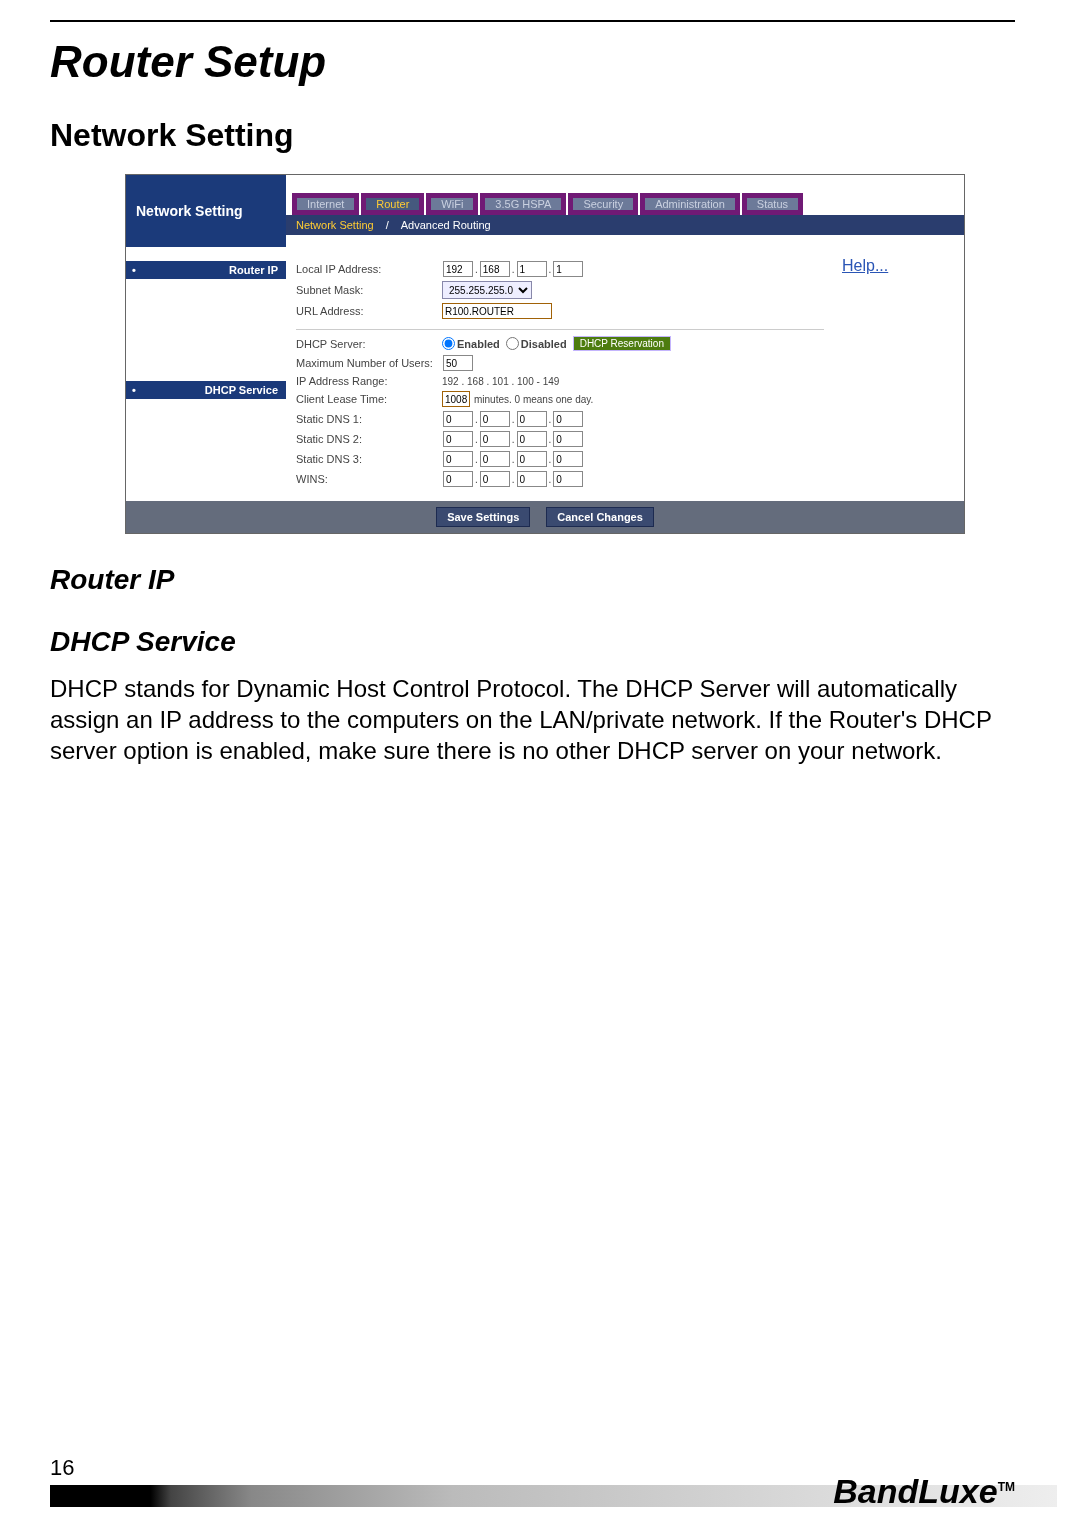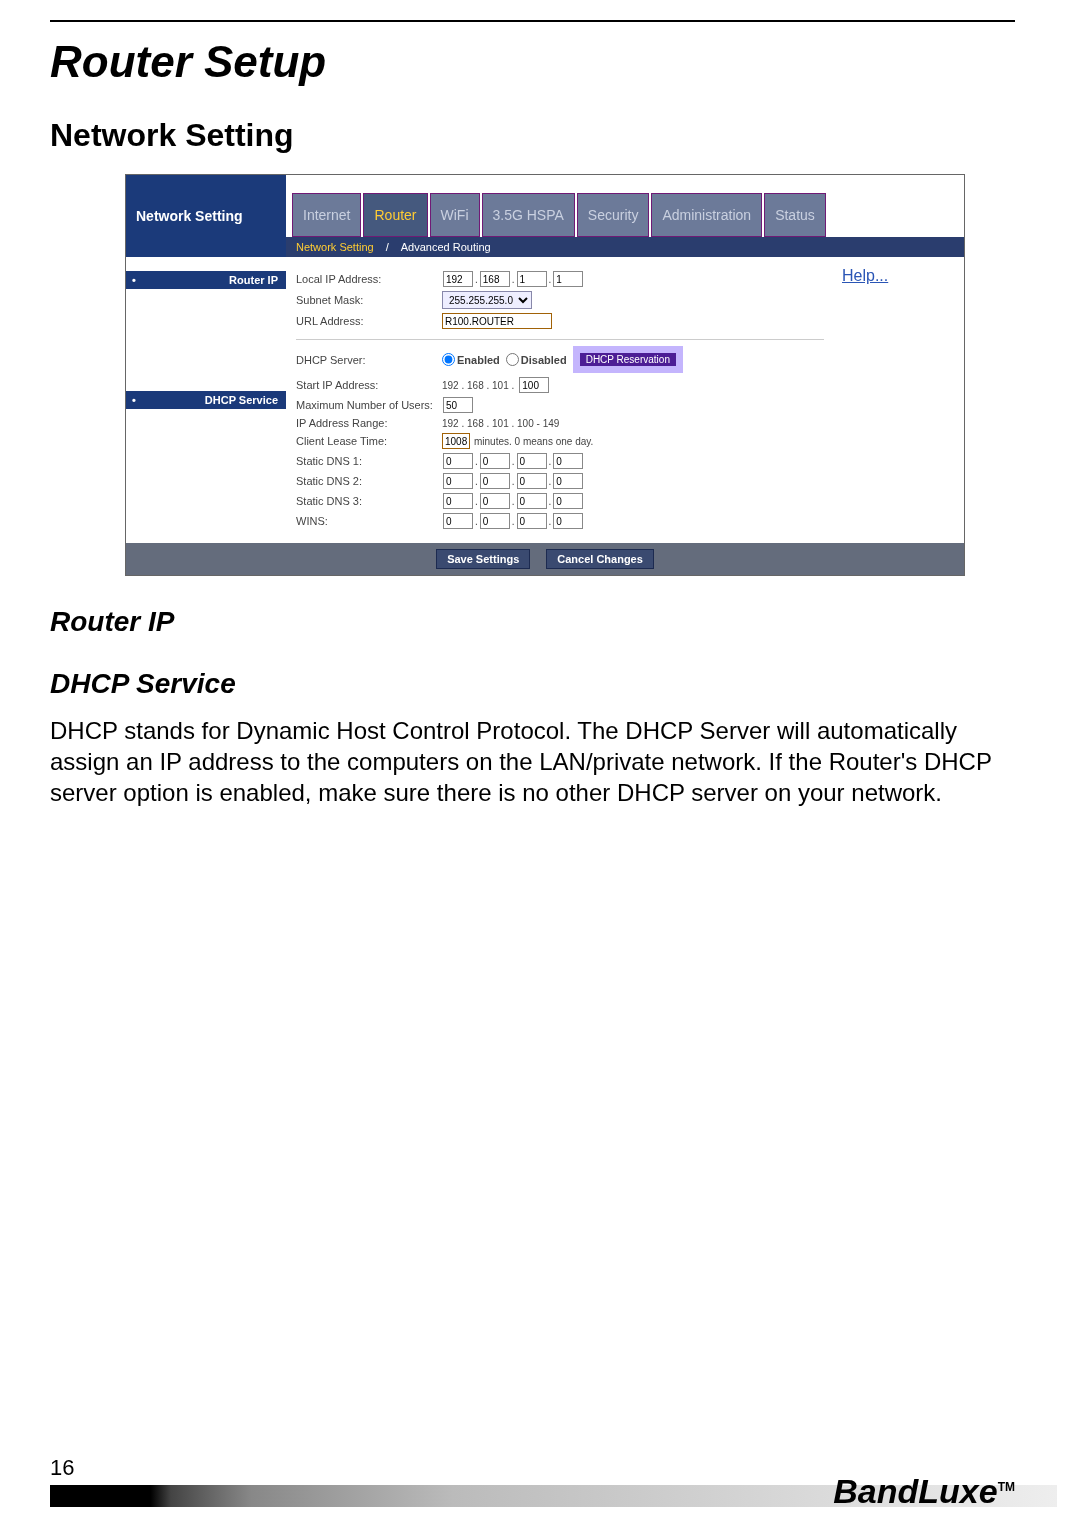--- a/index.html
+++ b/index.html
@@ -67,23 +67,23 @@
     background: #fff;
   }
   .tab-row {
     display: flex;
     gap: 2px;
     padding: 18px 6px 0 6px;
   }
   .tab-btn {
     background: #6c7a99;
     color: #c9d0e0;
-    padding: 13px 10px;
-    font-size: 14px;
-    border: 1px solid #701a75;
+    padding: 0 10px;
+    font-size: 11px;
+    border: 5px solid #701a75;
     cursor: pointer;
   }
   .tab-btn.active {
     background: #45597e;
     color: #ffcc33;
   }
   .subtab-row {
     background: #2a3d6e;
     color: #fff;
     padding: 4px 10px;
@@ -150,23 +150,23 @@
     background: #eef;
   }
   .txt {
     border: 1px solid #a16207;
     height: 16px;
     font-size: 10px;
     padding: 0 2px;
   }
   .radio-lbl { font-size: 11px; font-weight: bold; margin-left: 2px; margin-right: 6px; }
   .mini-btn {
-    background: #4c1d95;
-    color: #fff;
-    border: 7px solid #c4b5fd;
+    background: #4d7c0f;
+    color: #fff;
+    border: 1px solid #c4b5fd;
     font-size: 10px;
     padding: 1px 6px;
     cursor: pointer;
   }
   .hr-soft {
     border: none;
     border-top: 1px solid #ccc;
     margin: 10px 0 6px 0;
   }
   .ui-right {
@@ -288,25 +288,20 @@
 
         <div class="form-row">
           <span class="form-label">DHCP Server:</span>
           <input type="radio" checked="" style="">
           <span class="radio-lbl">Enabled</span>
           <input type="radio" style="">
           <span class="radio-lbl">Disabled</span>
           <button class="mini-btn">DHCP Reservation</button>
         </div>
         <div class="form-row">
-          <span class="form-label">Start IP Address:</span>
-          <span style="font-size:10px;margin-right:4px">192 . 168 . 101 .</span>
-          <input class="ip-box" value="100" style="">
-        </div>
-        <div class="form-row">
           <span class="form-label">Maximum Number of Users:</span>
           <input class="ip-box" value="50" style="">
         </div>
         <div class="form-row">
           <span class="form-label">IP Address Range:</span>
           <span style="font-size:10px">192 . 168 . 101 . 100 - 149</span>
         </div>
         <div class="form-row">
           <span class="form-label">Client Lease Time:</span>
           <input class="txt" style="width: 28px;" value="10080">

